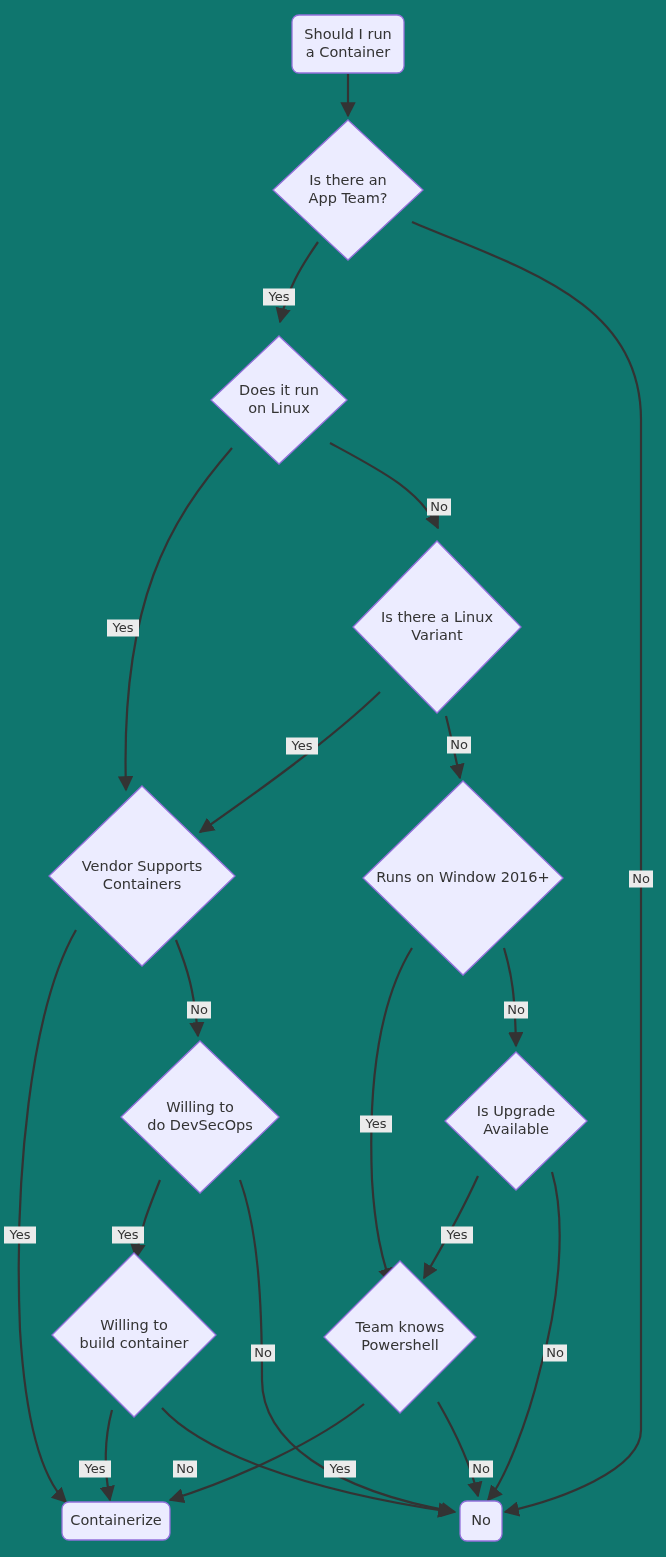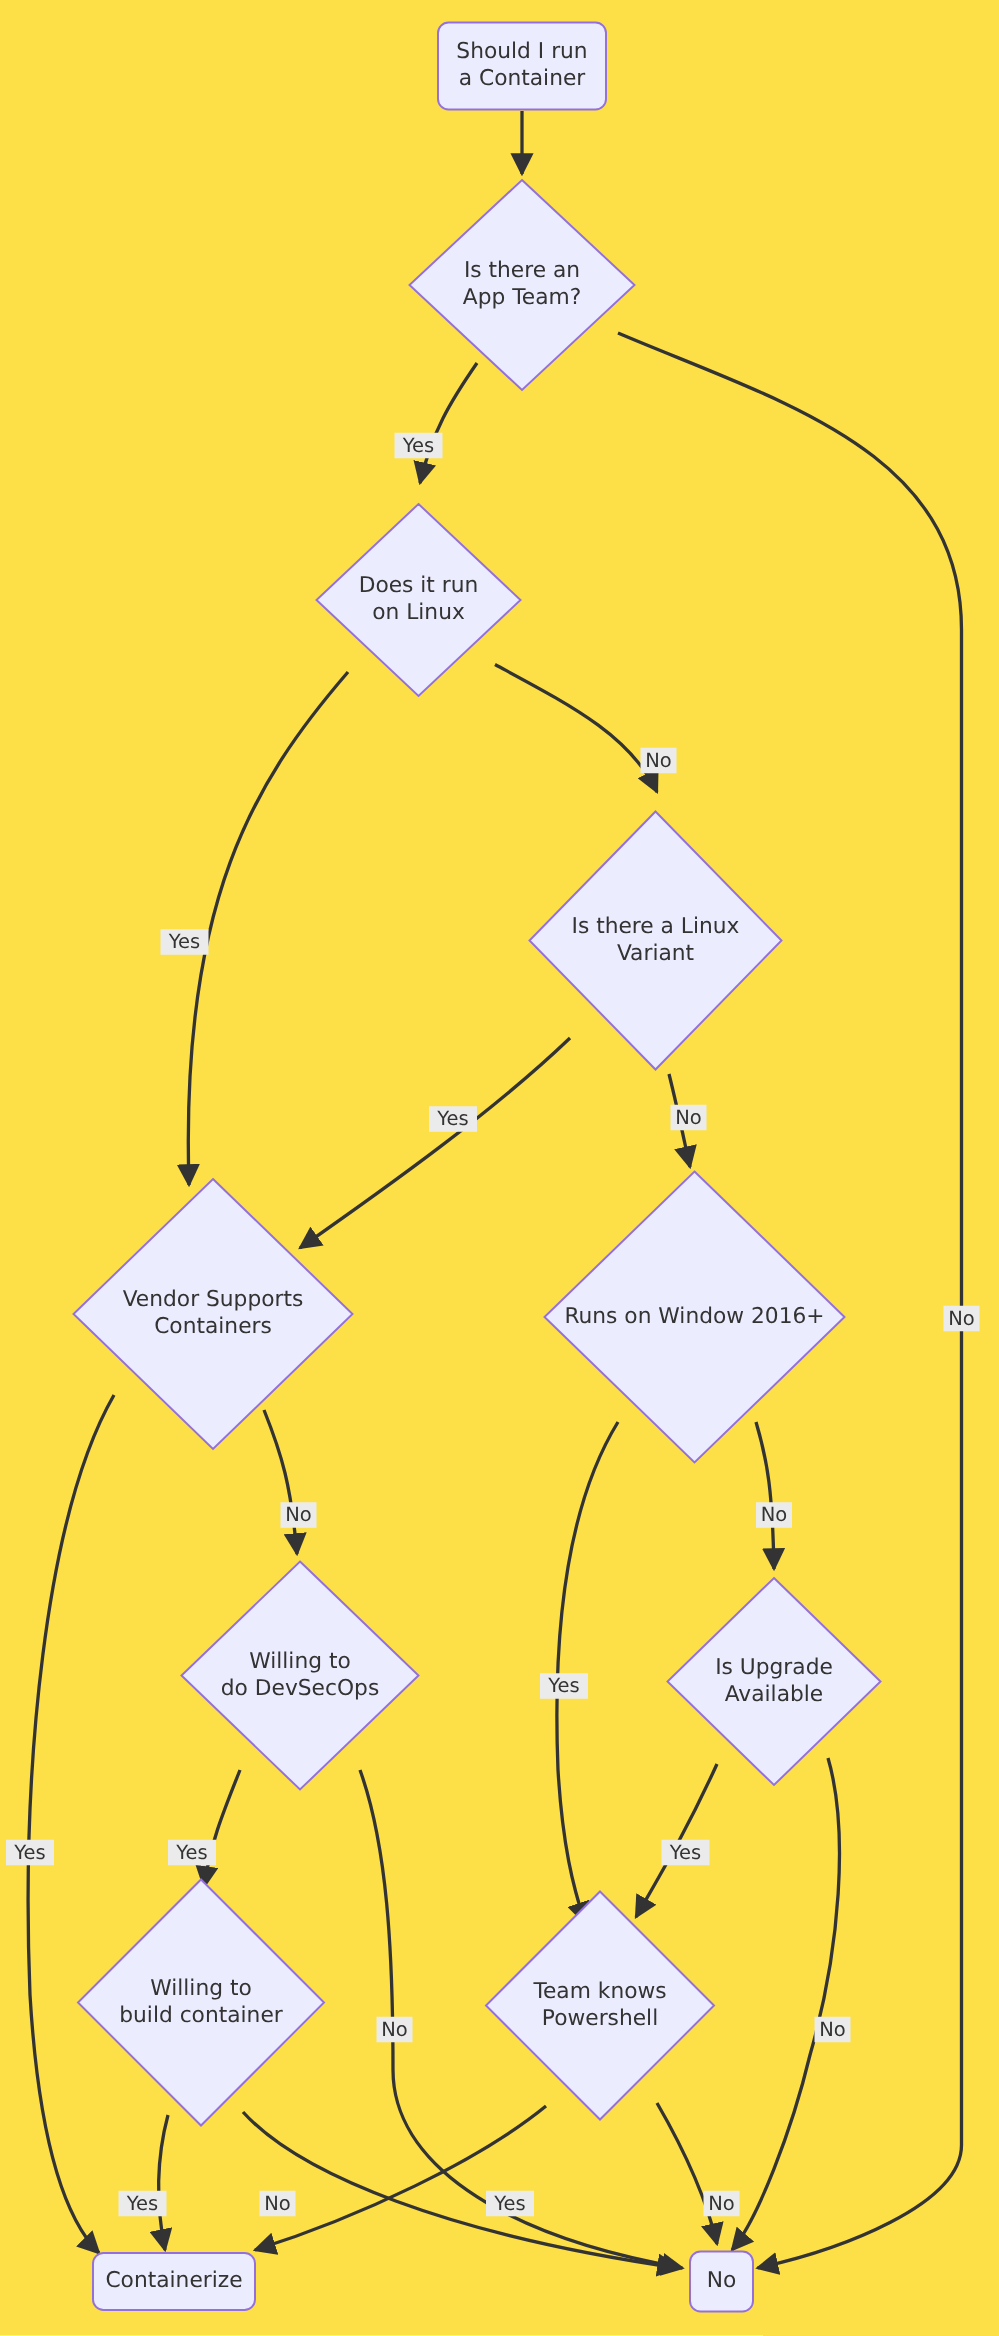--- a/index.html
+++ b/index.html
@@ -4,21 +4,21 @@
 <style>
   html, body {
     margin: 0;
     padding: 0;
     background: #ffffff;
   }
   #stage {
     position: relative;
     width: 666px;
     height: 1557px;
-    background: #fde047;
+    background: #0f766e;
     font-family: "DejaVu Sans", "Liberation Sans", sans-serif;
     overflow: hidden;
   }
   svg#flow {
     position: absolute;
     left: 0;
     top: 0;
     width: 666px;
     height: 1557px;
   }

